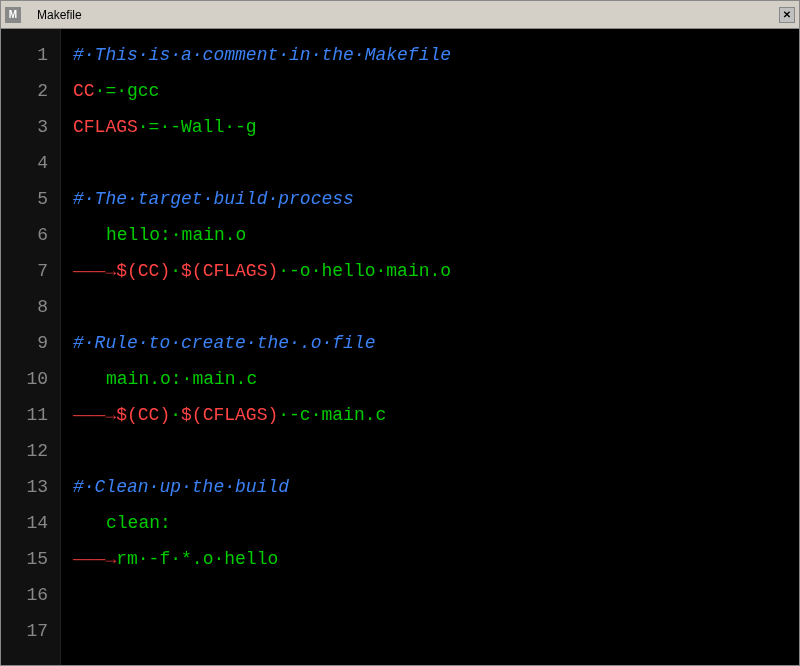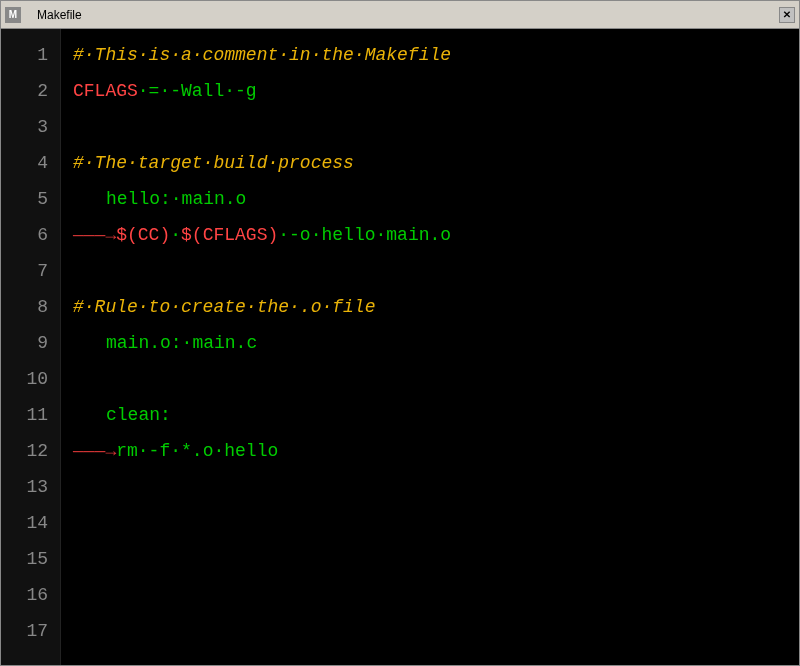--- a/index.html
+++ b/index.html
@@ -97,21 +97,21 @@
       overflow-x: auto;
     }
 
     .code-line {
       display: block;
       white-space: pre;
       height: 36px;
     }
 
     .comment {
-      color: #eab308;
+      color: #3b82f6;
       font-style: italic;
     }
 
     .variable-name {
       color: #ff4444;
     }
 
     .variable-value {
       color: #00cc00;
     }
@@ -160,40 +160,43 @@
       <span class="line-number">14</span>
       <span class="line-number">15</span>
       <span class="line-number">16</span>
       <span class="line-number">17</span>
     </div>
     <div class="code-area">
 
       <span class="code-line"><span class="comment">#·This·is·a·comment·in·the·Makefile</span></span>
 
 
+      <span class="code-line"><span class="variable-name">CC</span><span class="variable-value">·=·gcc</span></span>
 
       <span class="code-line"><span class="variable-name">CFLAGS</span><span class="variable-value">·=·-Wall·-g</span></span>
 
       <span class="code-line"></span>
 
       <span class="code-line"><span class="comment">#·The·target·build·process</span></span>
 
       <span class="code-line"><span class="target">hello:·main.o</span></span>
 
       <span class="code-line"><span class="command-arrow">———→</span><span class="command-var">$(CC)</span><span class="command-text">·</span><span class="command-var">$(CFLAGS)</span><span class="command-text">·-o·hello·main.o</span></span>
 
       <span class="code-line"></span>
 
       <span class="code-line"><span class="comment">#·Rule·to·create·the·.o·file</span></span>
 
       <span class="code-line"><span class="target">main.o:·main.c</span></span>
 
-
-      <span class="code-line"></span>
-
+      <span class="code-line"><span class="command-arrow">———→</span><span class="command-var">$(CC)</span><span class="command-text">·</span><span class="command-var">$(CFLAGS)</span><span class="command-text">·-c·main.c</span></span>
+
+      <span class="code-line"></span>
+
+      <span class="code-line"><span class="comment">#·Clean·up·the·build</span></span>
 
       <span class="code-line"><span class="target">clean:</span></span>
 
       <span class="code-line"><span class="command-arrow">———→</span><span class="command-text">rm·-f·*.o·hello</span></span>
 
       <span class="code-line"></span>
     </div>
   </div>
 </div>
 

